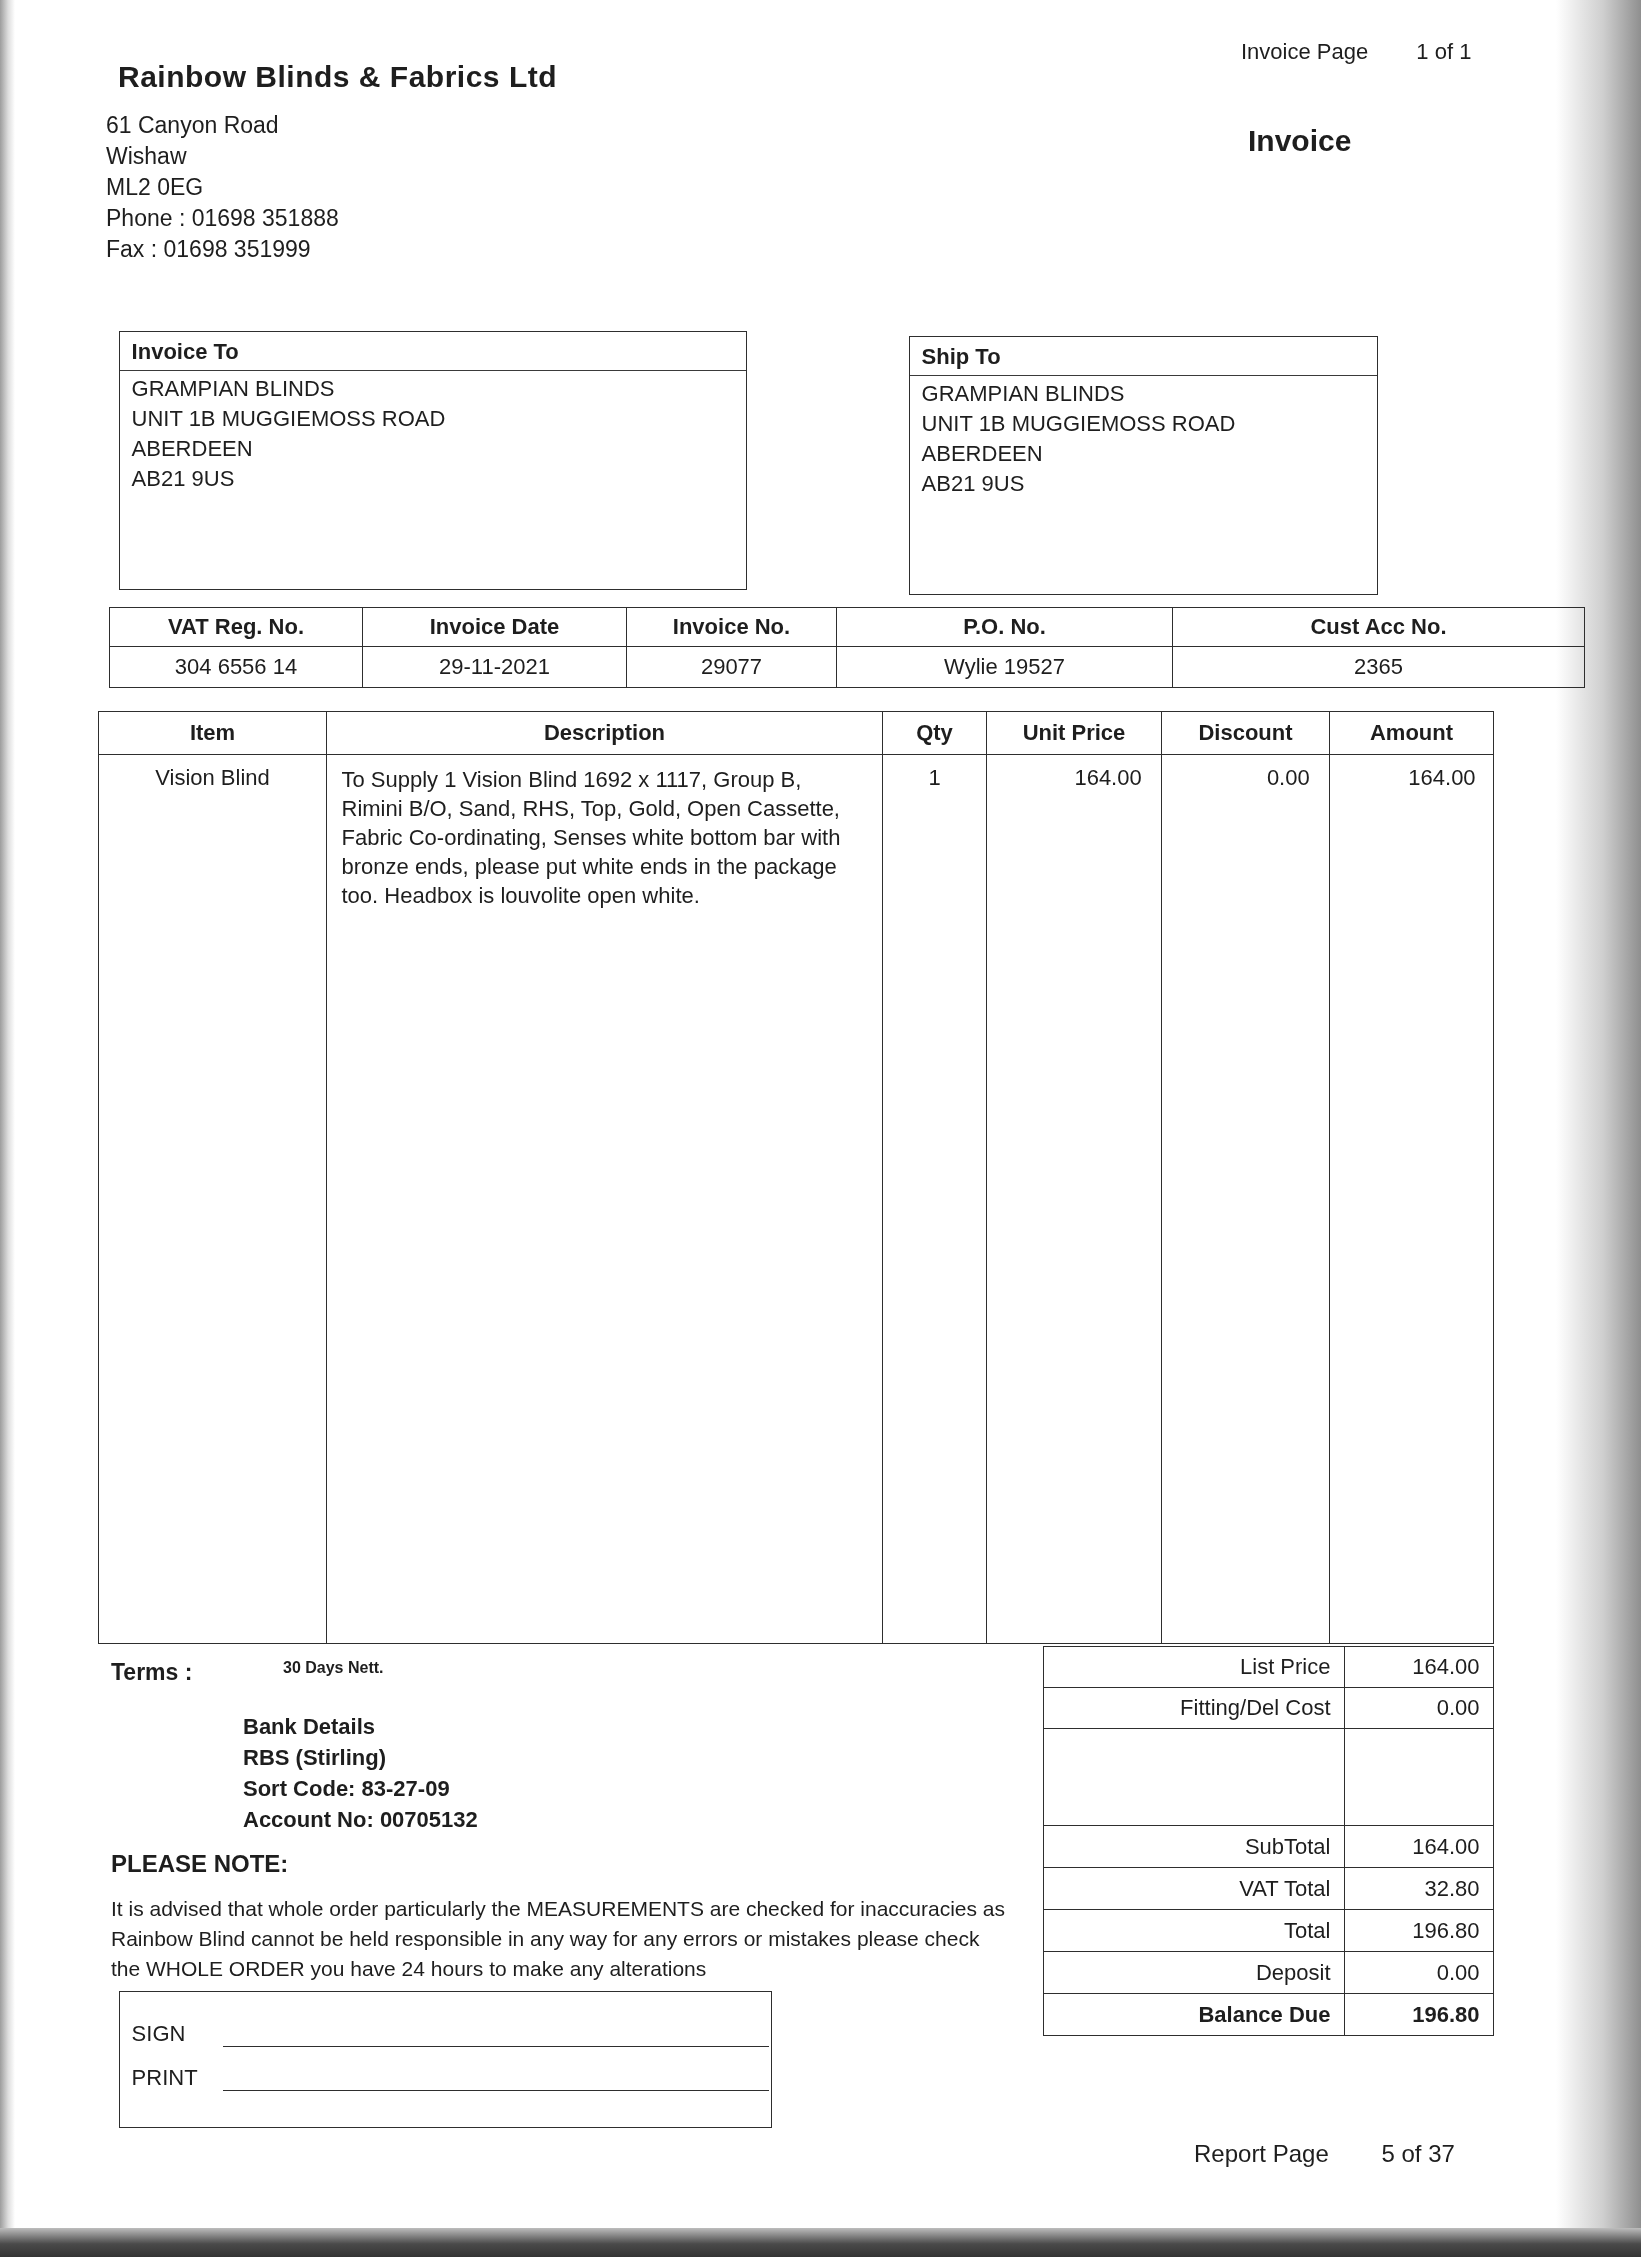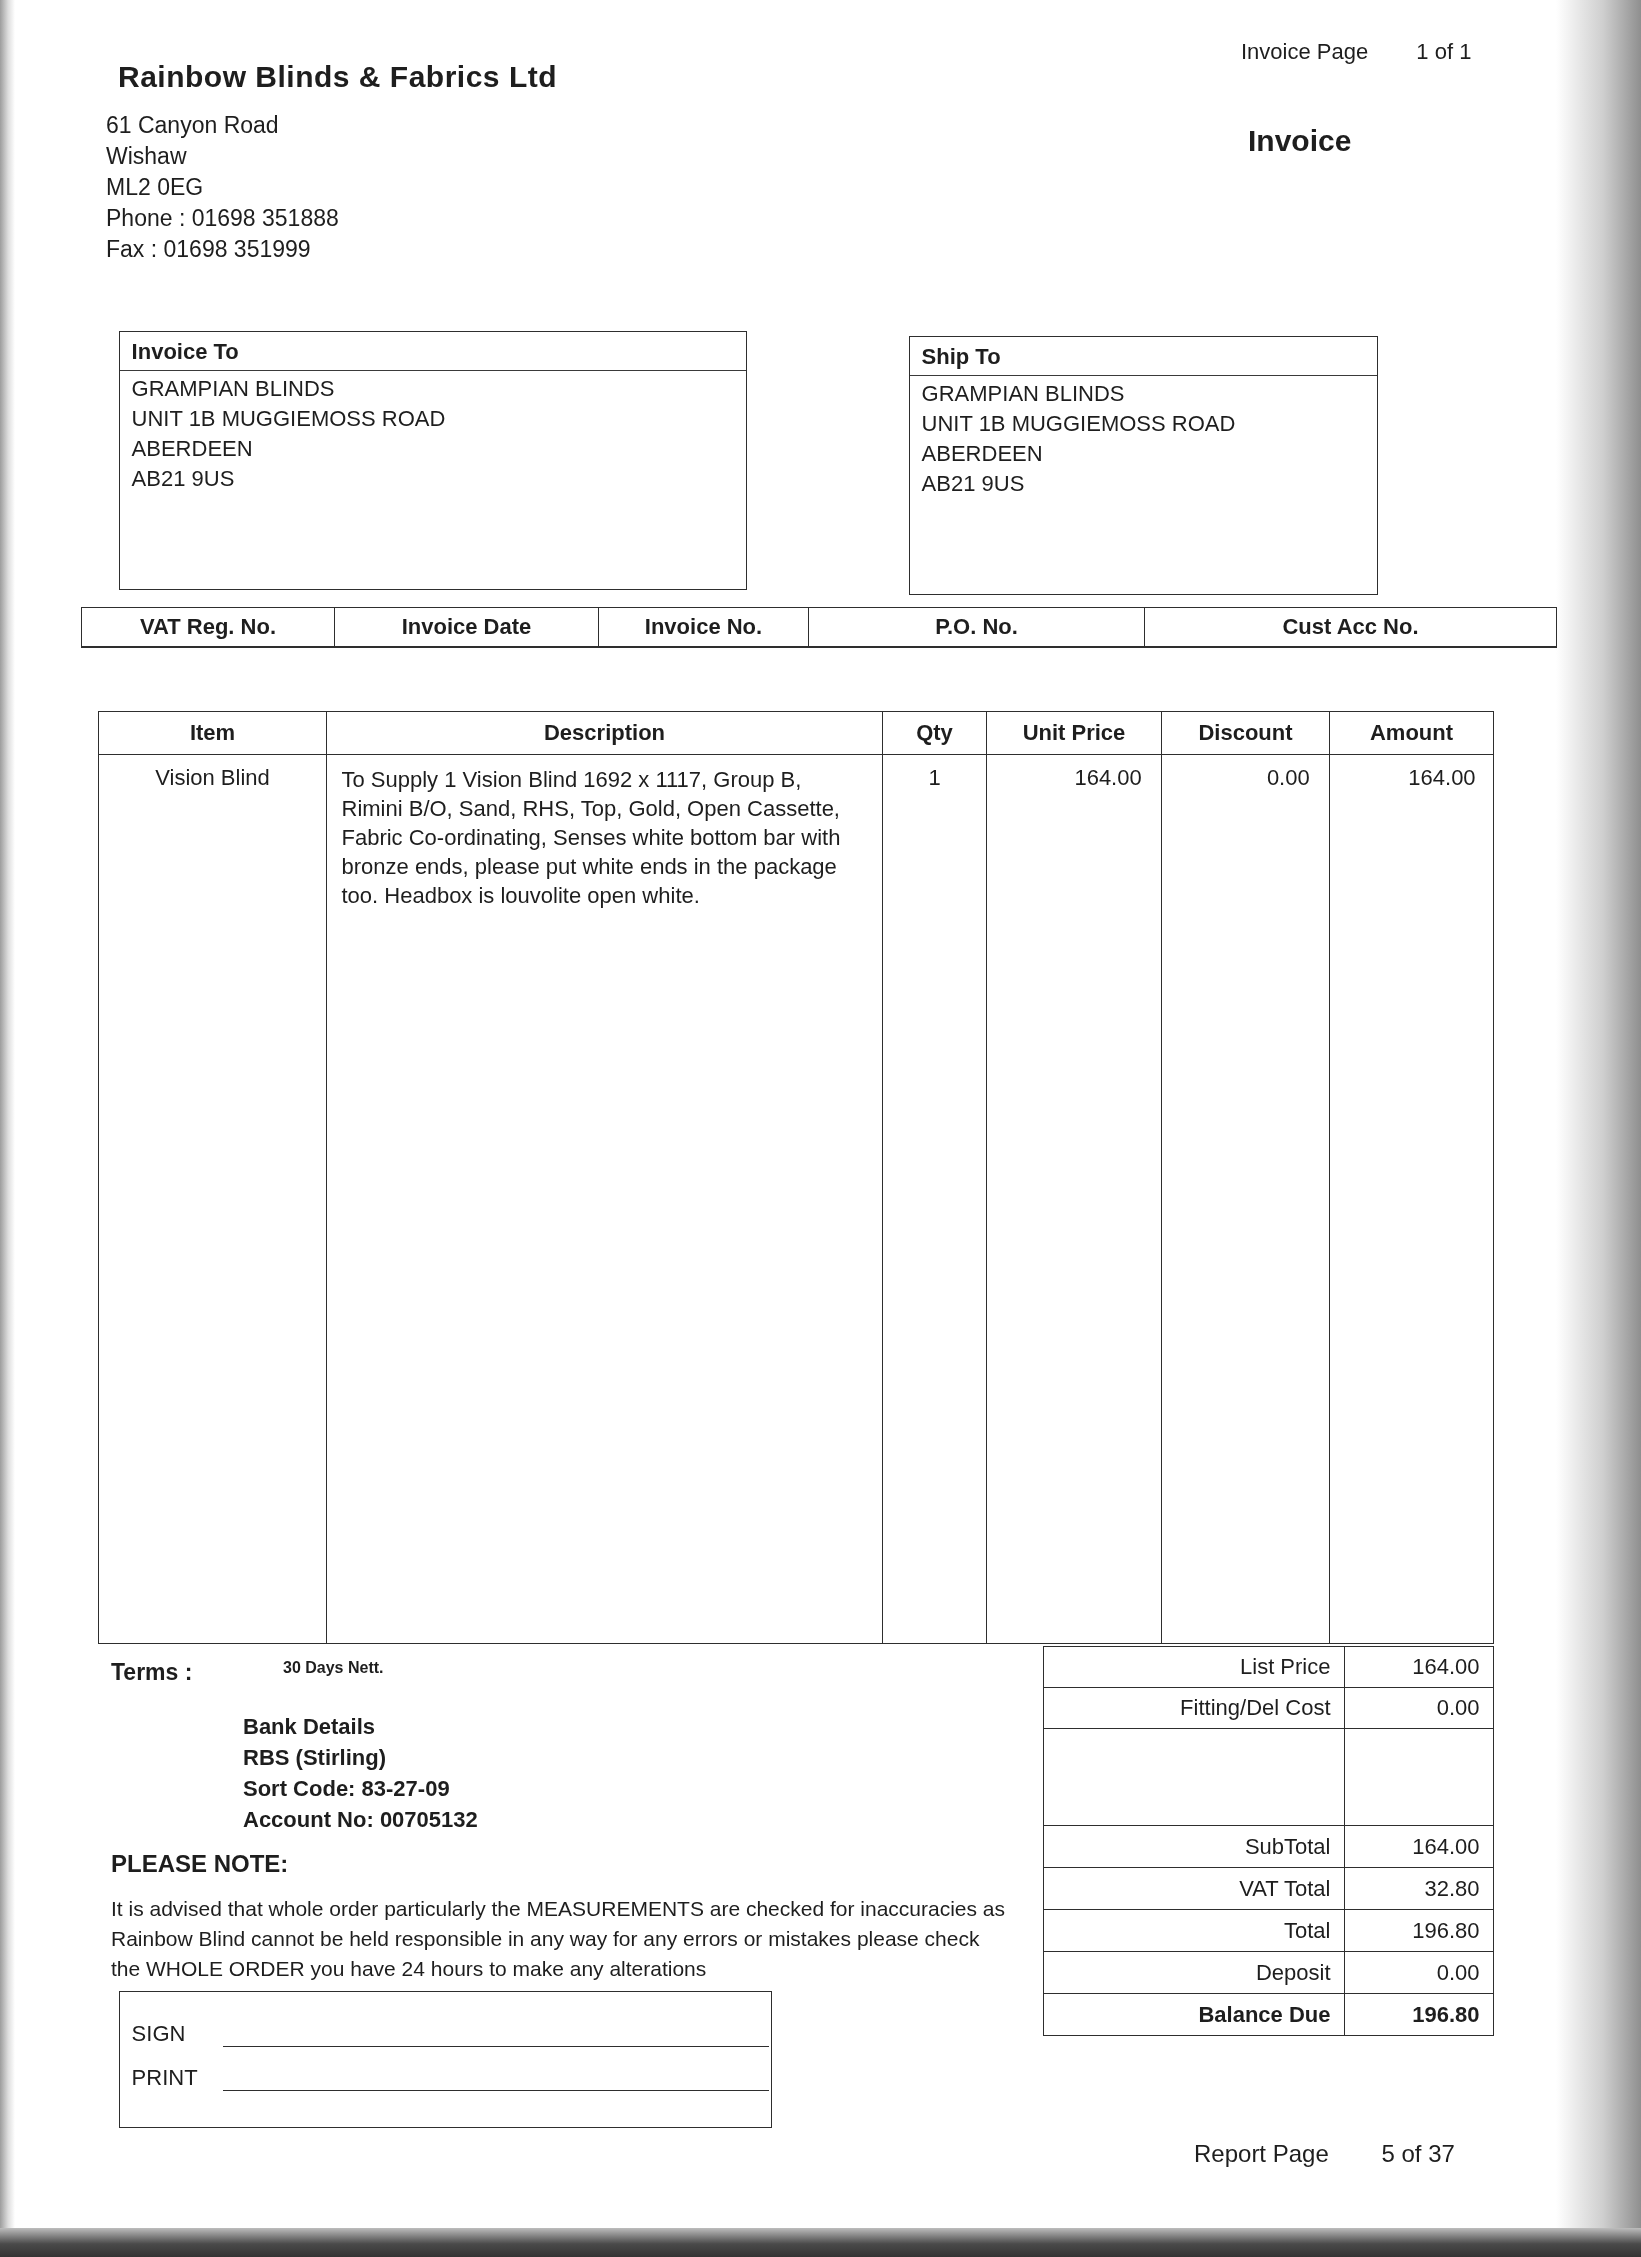--- a/index.html
+++ b/index.html
@@ -73,27 +73,34 @@
 <div class="abs box" style="left:909px; top:336px; width:469px; height:259px;">
   <div class="box-label">Ship To</div>
   <div class="addr-lines">
     <div>GRAMPIAN BLINDS</div>
     <div>UNIT 1B MUGGIEMOSS ROAD</div>
     <div>ABERDEEN</div>
     <div>AB21 9US</div>
   </div>
 </div>
 
-<div class="abs meta-table" style="left:81px; top:607px; width:1476px;">
+<div class="abs meta-table" style="left:109px; top:607px; width:1476px;">
   <div class="row" style="height:39px;">
     <div class="cell hdr" style="width:253px;">VAT Reg. No.</div>
     <div class="cell hdr" style="width:264px;">Invoice Date</div>
     <div class="cell hdr" style="width:210px;">Invoice No.</div>
     <div class="cell hdr" style="width:336px;">P.O. No.</div>
     <div class="cell hdr" style="flex:1;">Cust Acc No.</div>
+  </div>
+  <div class="row" style="height:40px;">
+    <div class="cell" style="width:253px;">304 6556 14</div>
+    <div class="cell" style="width:264px;">29-11-2021</div>
+    <div class="cell" style="width:210px;">29077</div>
+    <div class="cell" style="width:336px;">Wylie 19527</div>
+    <div class="cell" style="flex:1;">2365</div>
   </div>
 </div>
 
 <div class="abs items-table" style="left:98px; top:711px; width:1396px; height:933px; display:flex; flex-direction:column;">
   <div class="row items-head">
     <div class="cell hdr" style="width:228px;">Item</div>
     <div class="cell hdr" style="width:556px;">Description</div>
     <div class="cell hdr" style="width:104px;">Qty</div>
     <div class="cell hdr" style="width:175px;">Unit Price</div>
     <div class="cell hdr" style="width:168px;">Discount</div>

